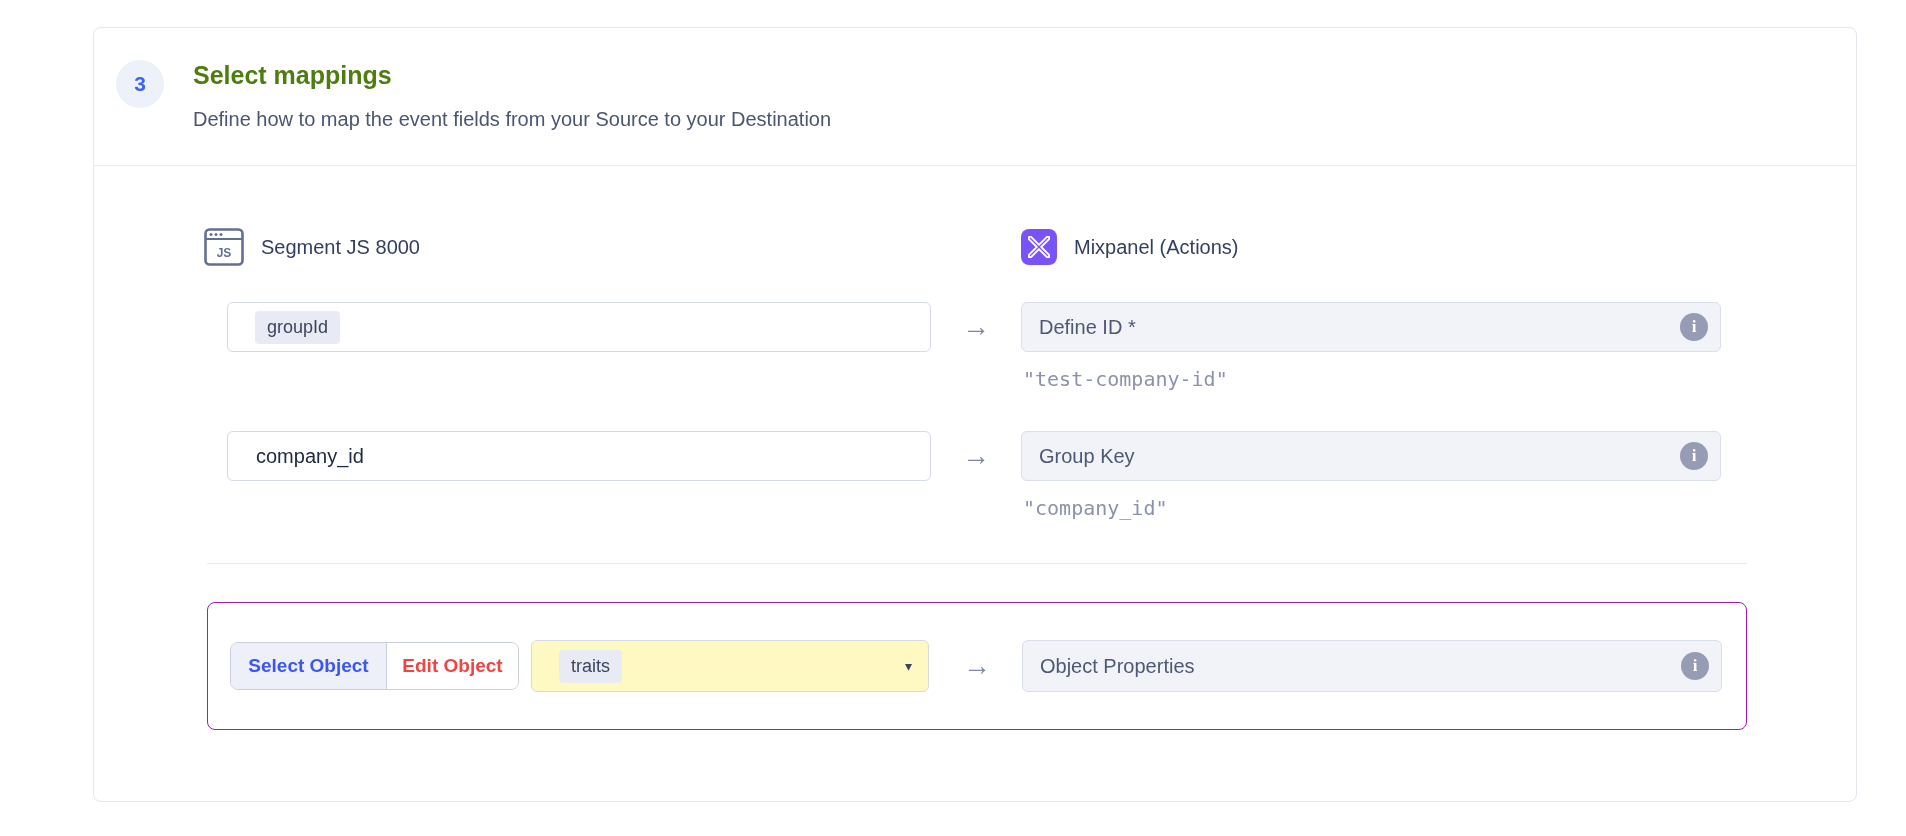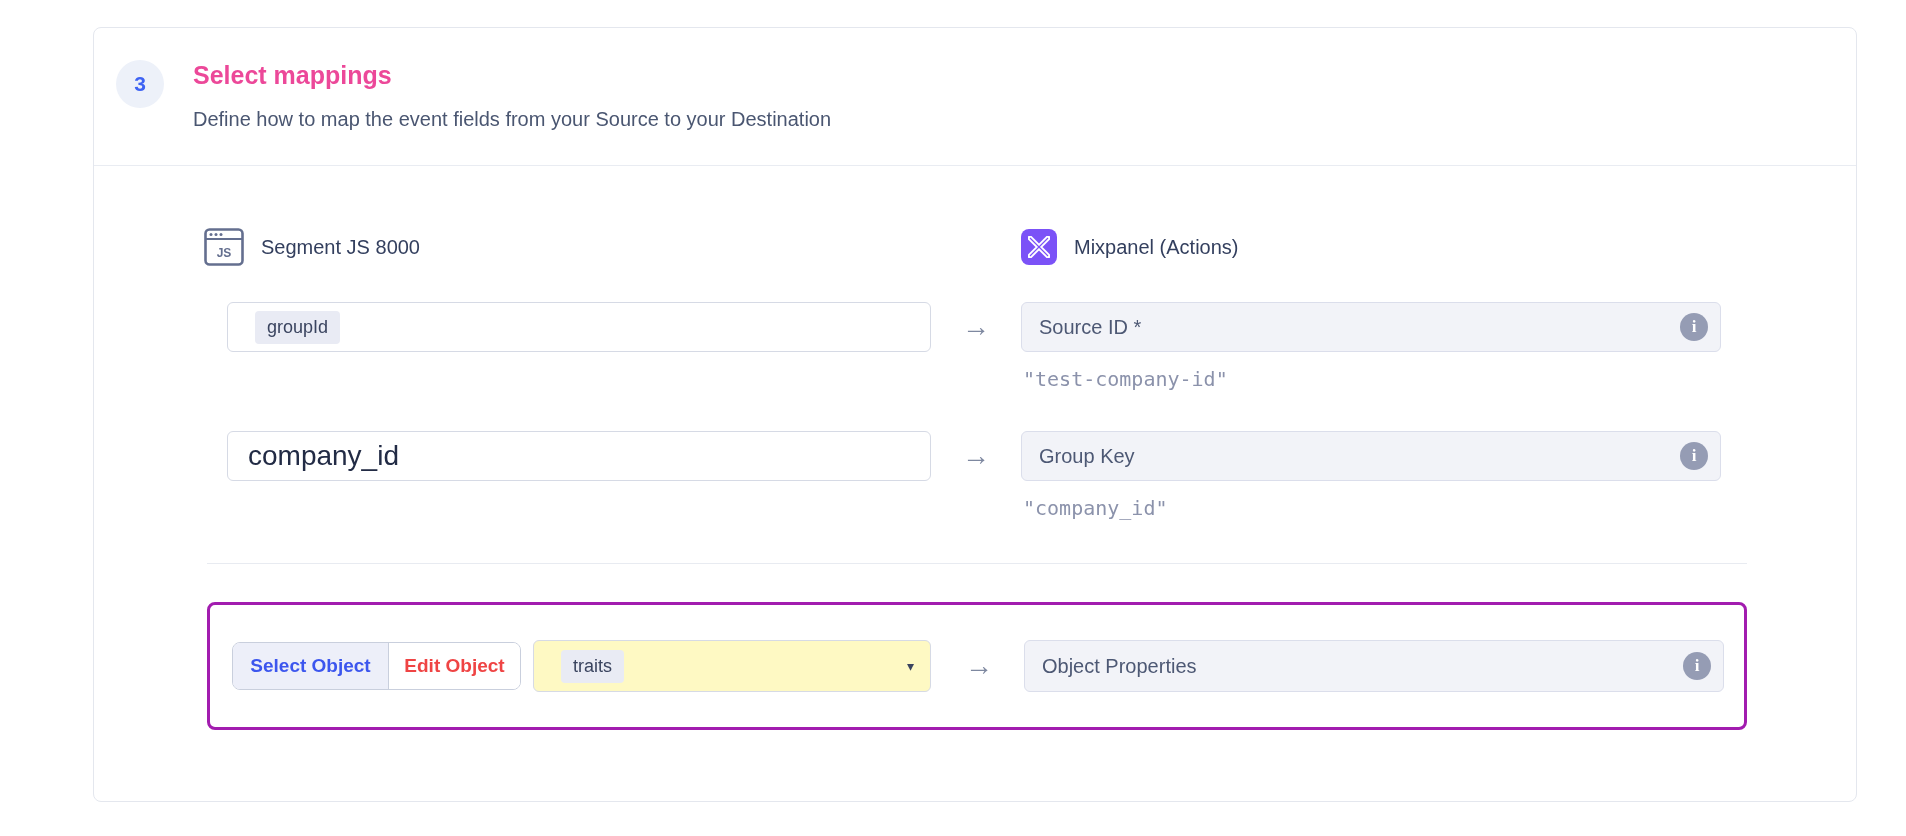--- a/index.html
+++ b/index.html
@@ -7,21 +7,21 @@
               font-family:"Liberation Sans", sans-serif; }
 
   .card { position:absolute; left:93px; top:27px; width:1764px; height:775px;
           background:#fff; border:1px solid #e4e7ee; border-radius:8px; }
 
   
   .card-header { position:relative; height:138px; border-bottom:1px solid #e9ecf2; }
   .step-badge { position:absolute; left:22px; top:32px; width:48px; height:48px;
                 border-radius:50%; background:#edf1f9; color:#3e63f3;
                 font-size:21px; font-weight:700; display:flex; align-items:center; justify-content:center; }
-  .hdr-title { position:absolute; left:99px; top:33px; font-size:25px; font-weight:700; color:#ec4899; }
+  .hdr-title { position:absolute; left:99px; top:33px; font-size:25px; font-weight:700; color:#4d7c0f; }
   .hdr-sub   { position:absolute; left:99px; top:80px; font-size:20px; color:#4a5671; }
   .toggle-row { position:absolute; right:30px; top:91px; display:flex; align-items:center; gap:14px; }
   .toggle { position:relative; width:48px; height:26px; border-radius:13px; background:#c6cbd9; cursor:pointer; }
   .toggle.on { background:#3e63f3; }
   .toggle .knob { position:absolute; top:3px; left:3px; width:20px; height:20px; border-radius:50%; background:#fff; }
   .toggle.on .knob { left:auto; right:3px; }
   .toggle-label { font-size:20px; color:#39445f; }
 
   
   .cols-header { margin:62px 137px 0 110px; display:grid; grid-template-columns:727px 90px 700px; align-items:center; }
@@ -31,37 +31,37 @@
              display:flex; align-items:center; justify-content:center; }
 
   
   .map-row { margin:0 137px 0 133px; display:grid; grid-template-columns:704px 90px 700px; }
   .row-1 { margin-top:36px; }
   .row-2 { margin-top:40px; }
   .src-input { height:50px; border:1px solid #d6dae5; border-radius:6px; background:#fff;
                display:flex; align-items:center; }
   .chip { margin-left:27px; background:#e9ebf4; border-radius:4px; padding:6px 12px;
           font-size:18px; color:#3a445f; }
-  .src-text { margin-left:20px; font-size:28px; color:#222b45; }
+  .src-text { margin-left:28px; font-size:20px; color:#222b45; }
   .arrow-cell { display:flex; align-items:center; justify-content:center; }
   .arrow { font-size:28px; color:#7e88a0; line-height:1; }
   .dest-field { position:relative; height:50px; background:#f2f3f8; border:1px solid #dbdeeb; border-radius:6px;
                 display:flex; align-items:center; }
   .dest-label { margin-left:17px; font-size:20px; color:#4d5874; }
   .info-icon { position:absolute; right:12px; top:50%; transform:translateY(-50%);
                width:28px; height:28px; border-radius:50%; background:#959cb4; color:#fff;
                font-size:17px; font-weight:700; display:flex; align-items:center; justify-content:center;
                cursor:pointer; font-family:"Liberation Serif", serif; }
   .preview { grid-column:3; margin-top:15px; font-family:"DejaVu Sans Mono", monospace;
              font-size:20px; color:#8b92ab; padding-left:2px; }
 
   
   .mid-divider { margin:43px 0 0 113px; width:1540px; height:1px; background:#e8ebf1; }
   .object-box { margin:38px 0 0 113px; width:1540px; height:128px;
-                border:3px solid #a21caf; border-radius:8px;
+                border:1px solid #a21caf; border-radius:8px;
                 display:grid; grid-template-columns:702px 90px 700px;
                 padding:0 26px 0 22px; align-items:center; }
   .object-left { display:flex; align-items:center; gap:12px; }
   .segmented { display:flex; height:48px; border:1px solid #c9cfdd; border-radius:8px; overflow:hidden; background:#fff; }
   .seg-btn { display:flex; align-items:center; justify-content:center; font-size:19px; font-weight:600; cursor:pointer; }
   .seg-btn.sel { width:156px; background:#edeff9; color:#3c56ee; border-right:1px solid #c9cfdd; }
   .seg-btn.unsel { width:131px; background:#fff; color:#ef4444; }
   .dropdown { position:relative; width:398px; height:52px; border:1px solid #d6dae5; border-radius:6px;
               background:#fef9c3; display:flex; align-items:center; cursor:pointer; }
   .caret { position:absolute; right:16px; top:50%; transform:translateY(-50%); font-size:14px; color:#3a445f; }
@@ -106,21 +106,21 @@
   </div>
 
   <div class="map-row row-1">
     <div class="src-input">
       <span class="chip">groupId</span>
     </div>
     <div class="arrow-cell">
       <span class="arrow">→</span>
     </div>
     <div class="dest-field">
-      <span class="dest-label">Source ID *</span>
+      <span class="dest-label">Define ID *</span>
       <span class="info-icon">i</span>
     </div>
     <div class="preview">"test-company-id"</div>
   </div>
 
   <div class="map-row row-2">
     <div class="src-input">
       <span class="src-text">company_id</span>
     </div>
     <div class="arrow-cell">

